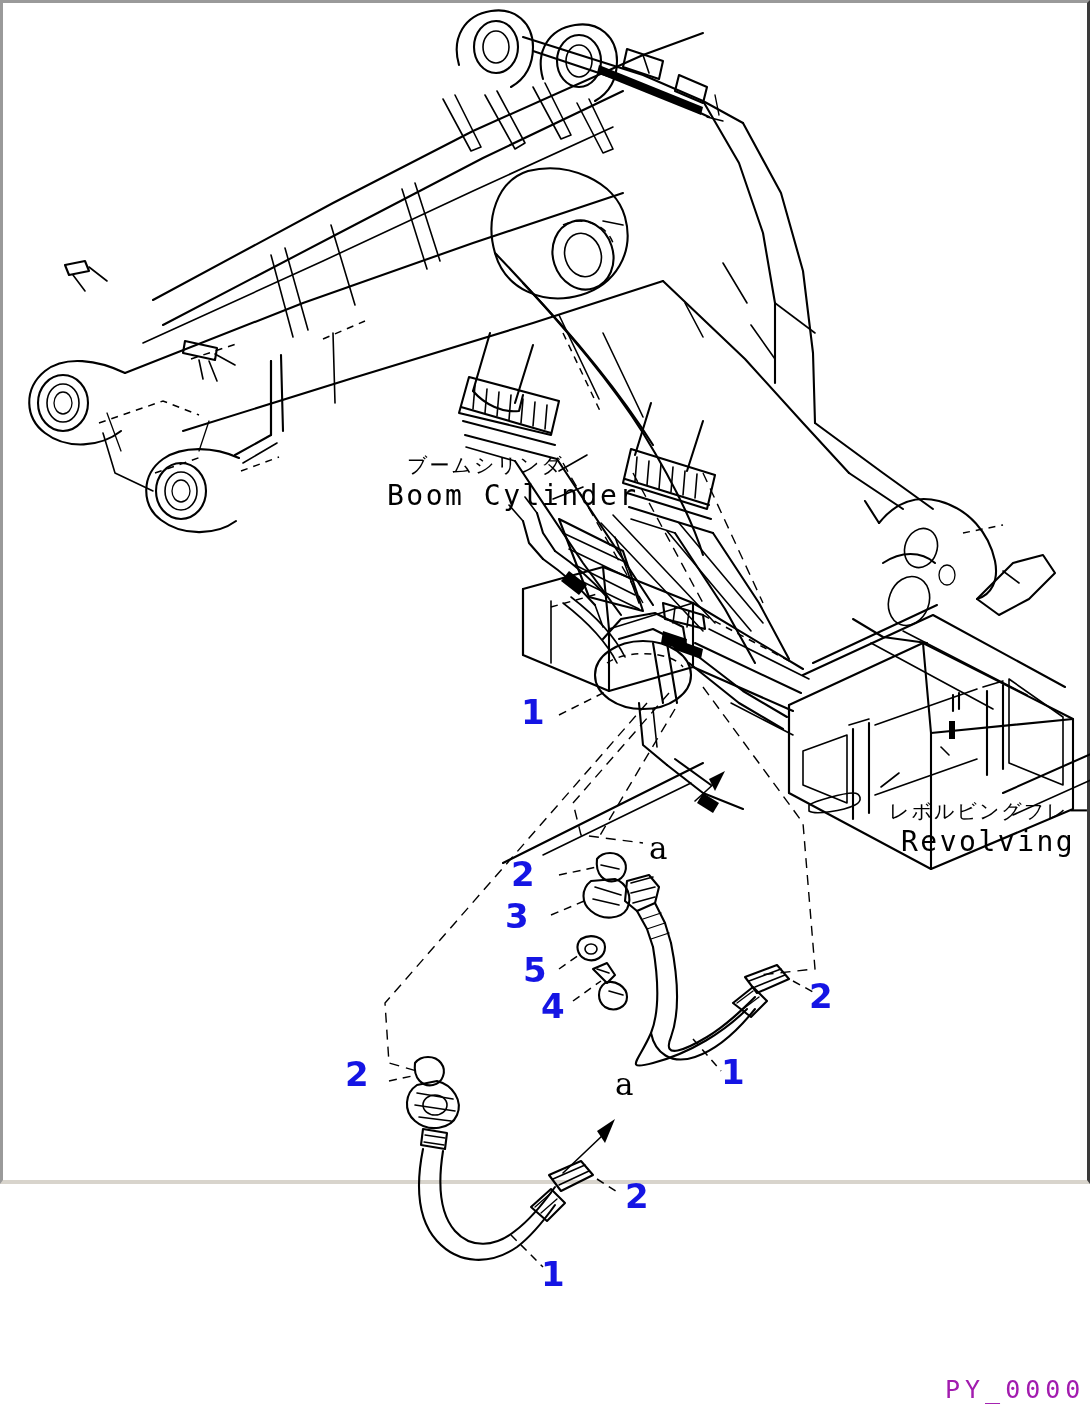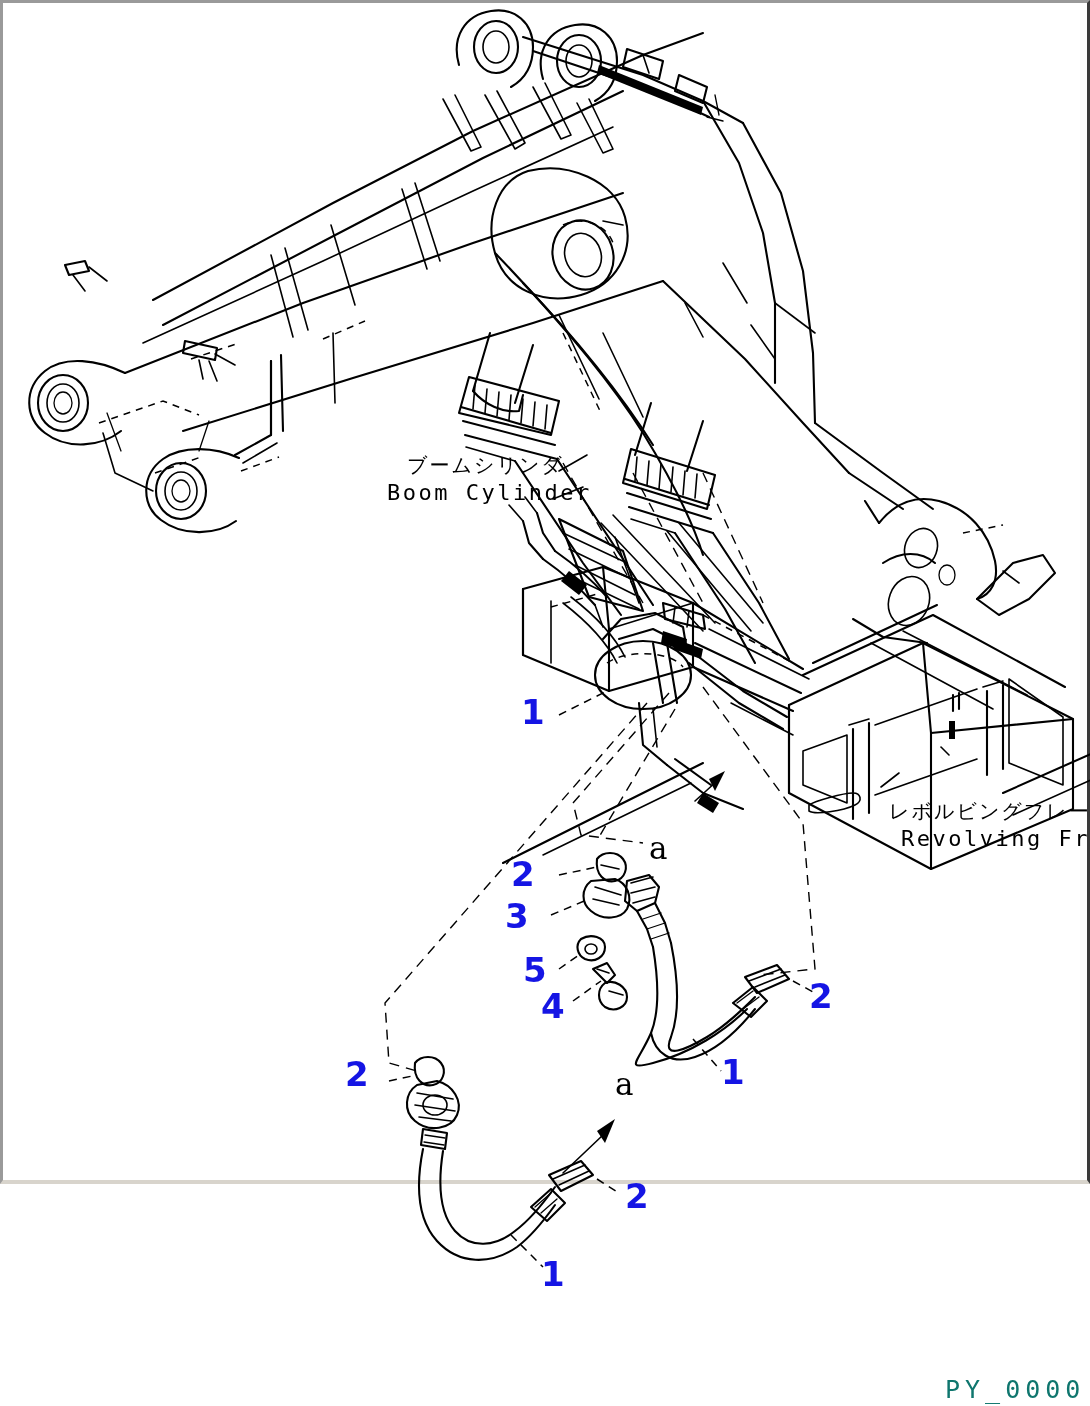--- a/index.html
+++ b/index.html
@@ -20,39 +20,39 @@
   #art{position:absolute;left:0;top:0;width:1090px;height:1406px;}
   .lbl{
     position:absolute;
     white-space:pre;
     color:#000;
     font-family:"DejaVu Sans Mono","Liberation Mono",monospace;
     line-height:1.06;
     letter-spacing:0.5px;
   }
   .lbl.jp{font-size:20px;letter-spacing:2px;}
-  .lbl.en{font-size:22px;letter-spacing:2.5px;}
+  .lbl.en{font-size:28px;letter-spacing:2.5px;}
   .callout{
     position:absolute;
     color:#1515e4;
     font-family:"DejaVu Sans","Liberation Sans",sans-serif;
     font-weight:bold;
     font-size:34px;
     line-height:1;
   }
   .itallbl{
     position:absolute;
     color:#000;
     font-family:"DejaVu Serif","Liberation Serif",serif;
     font-size:31px;
     line-height:1;
   }
   .corner{
     position:absolute;
-    color:#0f766e;
+    color:#a21caf;
     font-family:"DejaVu Sans Mono","Liberation Mono",monospace;
     font-size:25px;
     letter-spacing:5px;
     white-space:pre;
   }
 </style>
 </head>
 <body>
 
 <div id="sheet">

